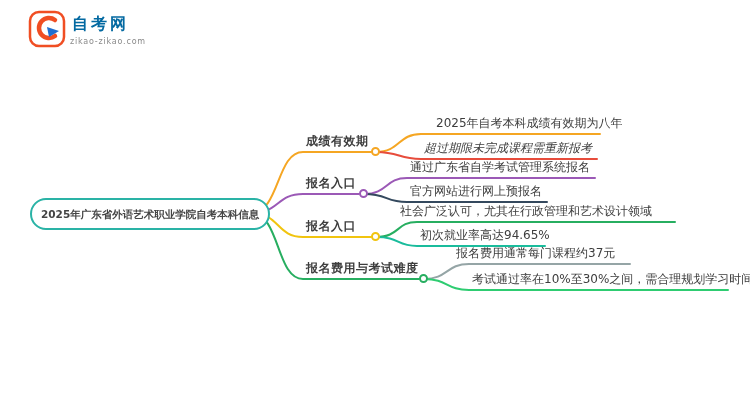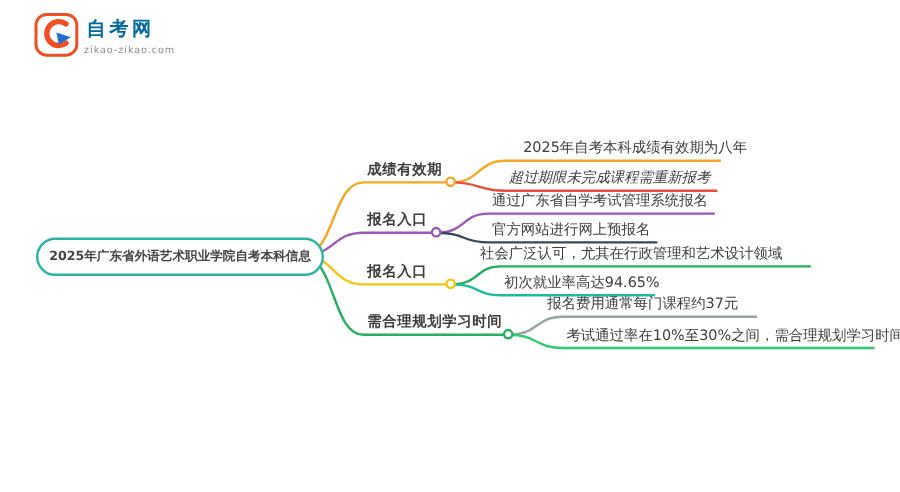--- a/index.html
+++ b/index.html
@@ -64,21 +64,21 @@
     </svg>
     <div class="logo-title">自考网</div>
     <div class="logo-domain">zikao-zikao.com</div>
   </div>
 
   <div class="root-node">2025年广东省外语艺术职业学院自考本科信息</div>
 
   <span class="label branch-label" style="left:306px;bottom:260px;">成绩有效期</span>
   <span class="label branch-label" style="left:306px;bottom:218px;">报名入口</span>
   <span class="label branch-label" style="left:306px;bottom:175px;">报名入口</span>
-  <span class="label branch-label" style="left:306px;bottom:133px;">需合理规划学习时间</span>
+  <span class="label branch-label" style="left:306px;bottom:133px;">报名费用与考试难度</span>
 
   <span class="node-circle" style="left: 371px; top: 147px; --c: #f5a623;"></span>
   <span class="node-circle" style="left: 359px; top: 189px; --c: #9b59b6;"></span>
   <span class="node-circle" style="left: 371px; top: 232px; --c: #f1c40f;"></span>
   <span class="node-circle" style="left: 419px; top: 274px; --c: #27ae60;"></span>
 
   <span class="label leaf-label" style="left:424px;bottom:278px;margin-left:12px;">2025年自考本科成绩有效期为八年</span>
   <span class="label leaf-label" style="left:424px;bottom:253px;font-style:italic;">超过期限未完成课程需重新报考</span>
   <span class="label leaf-label" style="left:410px;bottom:234px;">通过广东省自学考试管理系统报名</span>
   <span class="label leaf-label" style="left:410px;bottom:210px;">官方网站进行网上预报名</span>

